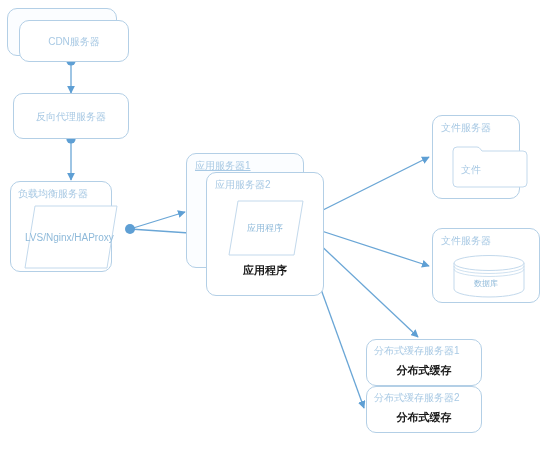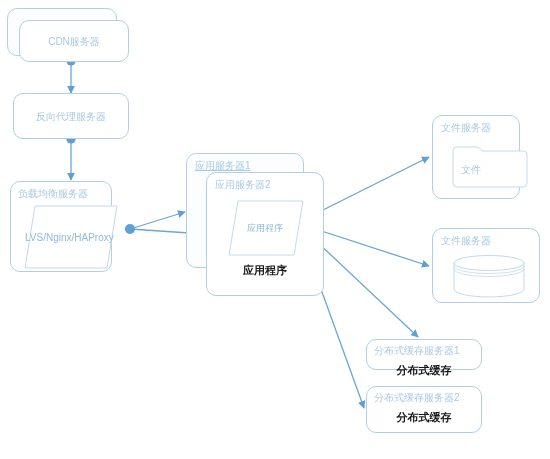--- a/index.html
+++ b/index.html
@@ -156,23 +156,24 @@
   </div>
 
   <div class="node" style="left:432px; top:228px; width:108px; height:75px;">
     <div class="title" style="left:8px; top:6px;">文件服务器</div>
     <svg class="shape-svg" style="left:20px; top:26px;" width="72" height="42" viewBox="0 0 72 42">
       <path d="M1,8 v26 a35,8 0 0 0 70,0 v-26" fill="#ffffff" stroke="#c3d9ec" stroke-width="1"></path>
       <ellipse cx="36" cy="8" rx="35" ry="7.5" fill="#ffffff" stroke="#c3d9ec" stroke-width="1"></ellipse>
       <path d="M1,11 a35,7.5 0 0 0 70,0" fill="none" stroke="#c3d9ec" stroke-width="0.8"></path>
       <path d="M1,14 a35,7.5 0 0 0 70,0" fill="none" stroke="#c3d9ec" stroke-width="0.8"></path>
     </svg>
+    <div class="inner-label" style="top:49px; font-size:8px;">数据库</div>
   </div>
 
-  <div class="node" style="left:366px; top:339px; width:116px; height:31px;">
+  <div class="node" style="left:366px; top:339px; width:116px; height:47px;">
     <div class="title" style="left:7px; top:5px;">分布式缓存服务器1</div>
     <div class="strong-label" style="top:24px;">分布式缓存</div>
   </div>
 
   <div class="node" style="left:366px; top:386px; width:116px; height:47px;">
     <div class="title" style="left:7px; top:5px;">分布式缓存服务器2</div>
     <div class="strong-label" style="top:24px;">分布式缓存</div>
   </div>
 
 </div>

